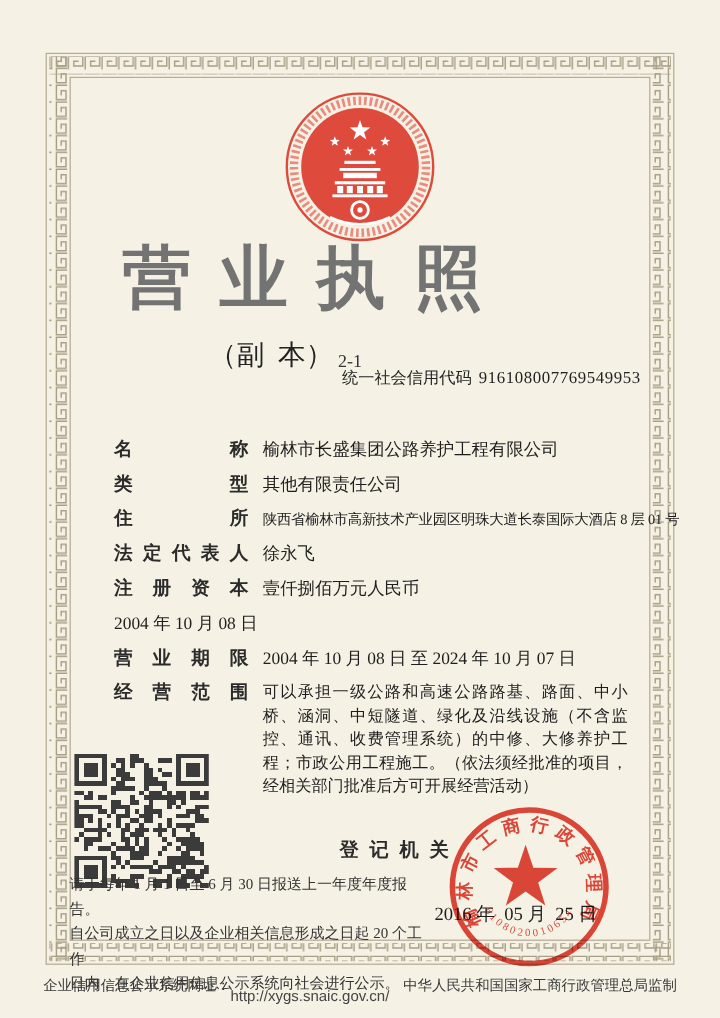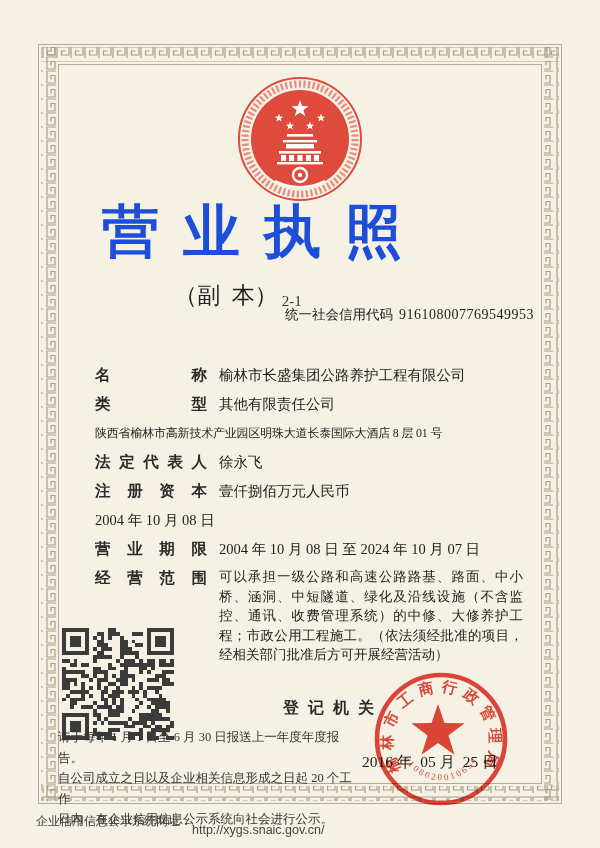--- a/index.html
+++ b/index.html
@@ -11,21 +11,21 @@
   }
   .abs{position:absolute;}
   
   #frame{left:0;top:0;width:600px;height:848px;pointer-events:none;}
   
   #emblem{left:235px;top:76px;width:130px;height:130px;}
   
   .title{
     left:0;top:194px;width:504px;text-align:center;
     font-family:Liberation Serif, serif;
-    font-size:57px;font-weight:900;color:#1d4ed8;
+    font-size:57px;font-weight:900;color:#737373;
     letter-spacing:.42em;margin-right:-.42em;text-indent:.42em;
   }
   .subtitle-row{
     left:0;top:280px;width:476px;text-align:center;
     font-size:23px;color:#222;white-space:pre;
   }
   .subtitle-row .copyno{font-size:15px;color:#333;vertical-align:-3px;margin-left:4px;font-family:"Liberation Serif",serif;}
   .creditline{left:285px;top:306px;font-size:13.5px;color:#222;}
   .creditline .code{margin-left:6px;letter-spacing:.5px;font-size:14px;}
   
@@ -108,20 +108,21 @@
 <div class="abs fields">
   <div class="frow">
     <div class="flabel">名称</div>
     <div class="fvalue">榆林市长盛集团公路养护工程有限公司</div>
   </div>
   <div class="frow">
     <div class="flabel">类型</div>
     <div class="fvalue">其他有限责任公司</div>
   </div>
   <div class="frow">
+    <div class="flabel">住所</div>
     <div class="fvalue small">陕西省榆林市高新技术产业园区明珠大道长泰国际大酒店 8 层 01 号</div>
   </div>
   <div class="frow">
     <div class="flabel">法定代表人</div>
     <div class="fvalue">徐永飞</div>
   </div>
   <div class="frow">
     <div class="flabel">注册资本</div>
     <div class="fvalue">壹仟捌佰万元人民币</div>
   </div>
@@ -487,13 +488,14 @@
   </text>
   <text font-size="9" fill="#e03a2c" letter-spacing="2.4">
     <textPath href="#sealArcBottom" startOffset="50%" text-anchor="middle">6108020010654</textPath>
   </text>
 </svg>
 
 <div class="abs footer">
   <div>
     <span>企业信用信息公示系统网址：</span><span class="siteurl">http://xygs.snaic.gov.cn/</span>
   </div>
+  <div>中华人民共和国国家工商行政管理总局监制</div>
 </div>
 
 </body></html>

